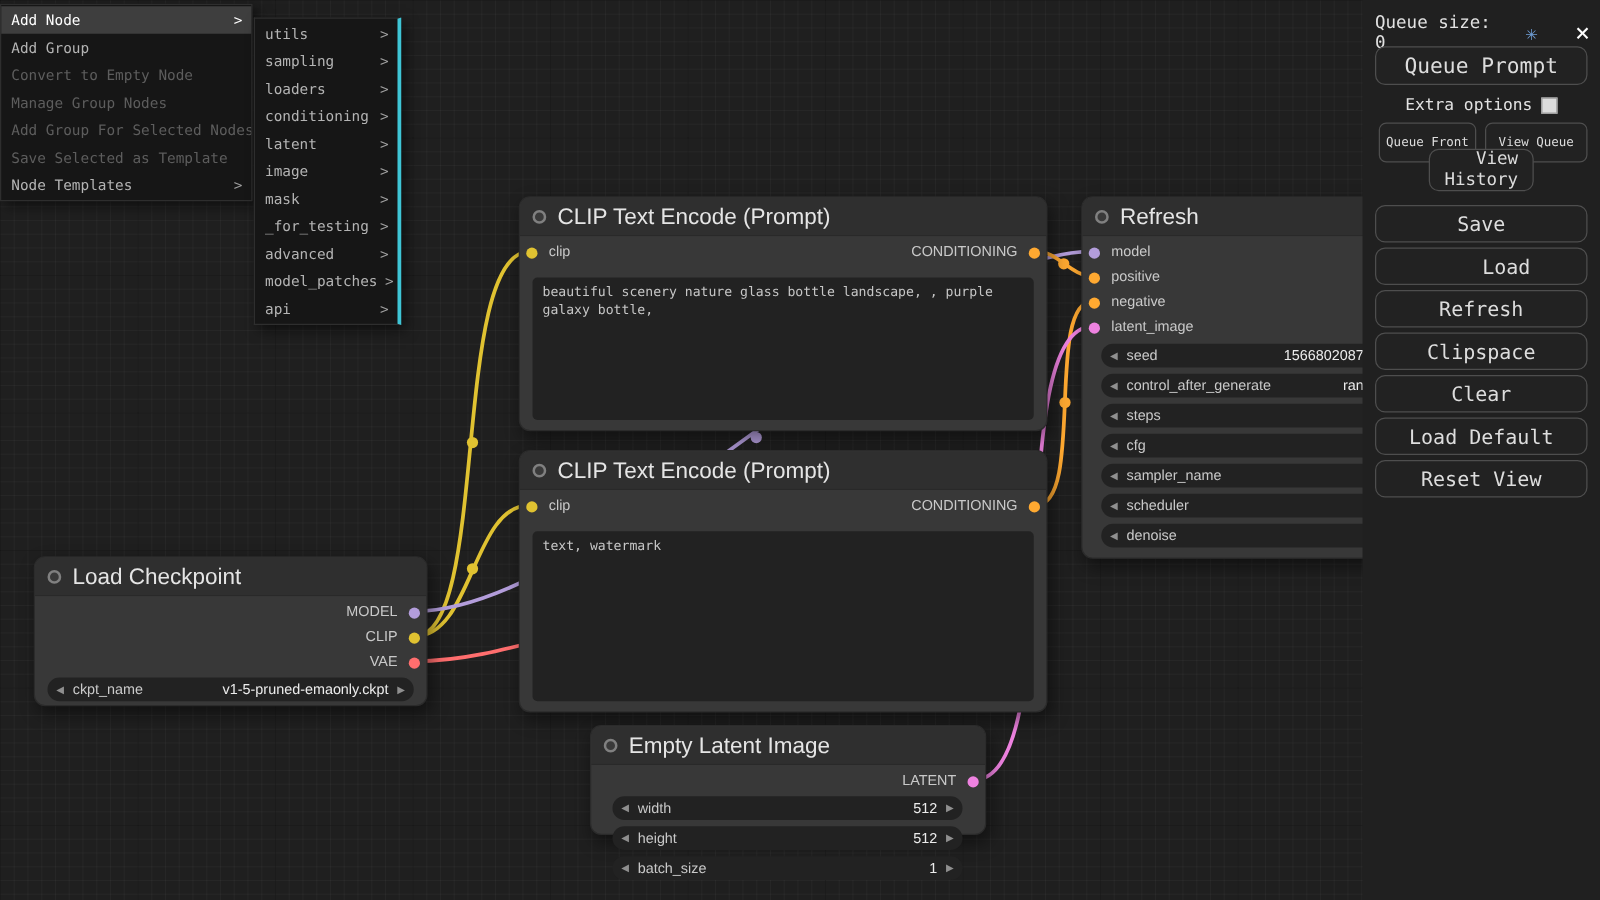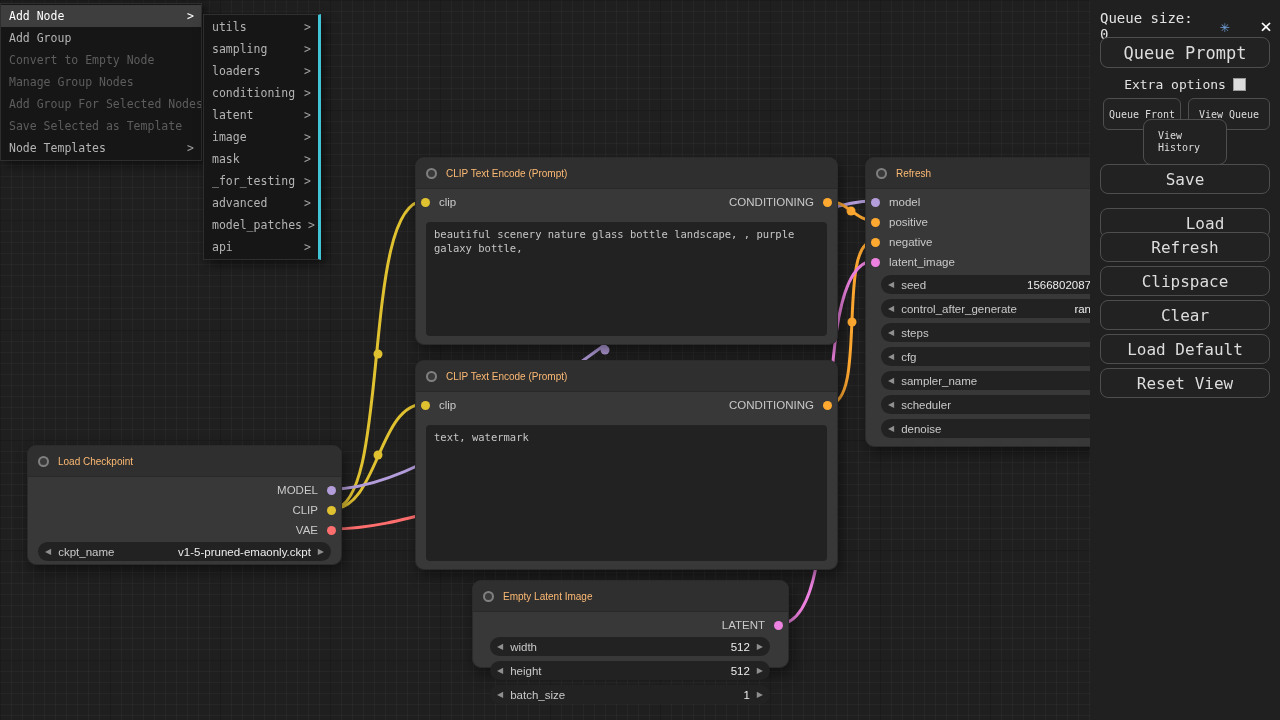--- a/index.html
+++ b/index.html
@@ -14,21 +14,21 @@
       linear-gradient(90deg, rgba(255,255,255,0.030) 1px, transparent 1px);
     background-size:110px 110px,110px 110px,11px 11px,11px 11px;}
   .wires{position:absolute;left:0;top:0;z-index:2;}
 
   
   .node{position:absolute;background:#383838;border:1px solid #2b2b2b;border-radius:9px;
         box-shadow:3px 6px 14px rgba(0,0,0,.45);z-index:3;box-sizing:border-box;}
   .node-header{height:30px;display:flex;align-items:center;padding:0 10px;background:#2f2f2f;
         border-radius:8px 8px 0 0;border-bottom:1px solid #292929;}
   .collapse-dot{width:7px;height:7px;border-radius:50%;background:#3a3a3a;border:2px solid #808080;margin-right:9px;flex:0 0 auto;}
-  .node-title{color:#fdba74;font-size:10px;white-space:nowrap;overflow:hidden;}
+  .node-title{color:#e5e5e5;font-size:18px;white-space:nowrap;overflow:hidden;}
   .slot{position:absolute;left:0;right:0;height:13px;}
   .dot{position:absolute;top:2px;width:9px;height:9px;border-radius:50%;background:#888;}
   .slot-label{position:absolute;top:0;line-height:13px;font-size:11.5px;color:#c9c9c9;white-space:nowrap;}
   .out-label{text-align:right;}
   .node-text{position:absolute;left:10px;right:10px;background:#222;border-radius:4px;color:#c6c6c6;
         font:10.5px "DejaVu Sans Mono",monospace;line-height:1.3;padding:6px 8px;overflow:hidden;box-sizing:border-box;}
   .widget{position:absolute;height:19px;background:#222;border-radius:10px;display:flex;align-items:center;
         font-size:11.5px;color:#c9c9c9;white-space:nowrap;overflow:hidden;box-sizing:border-box;}
   .warrow{color:#8f8f8f;font-size:8px;padding:0 7px;flex:0 0 auto;}
   .wlabel{flex:0 0 auto;}
@@ -54,21 +54,21 @@
   .sb-gear{color:#6f9ed6;font-size:16px;cursor:pointer;margin-right:10px;}
   .sb-close{color:#fff;font-size:20px;line-height:16px;cursor:pointer;}
   .sb-btn{position:absolute;background:#222;border:1px solid #4e4e4e;border-radius:8px;color:#ddd;
         display:flex;align-items:center;justify-content:center;box-sizing:border-box;cursor:pointer;
         font-family:"DejaVu Sans Mono",monospace;}
   .sb-big{left:10px;width:170px;height:30px;font-size:16px;}
   .sb-queue-prompt{top:37px;height:31px;font-size:17px;}
   .sb-extra{position:absolute;top:77px;left:0;width:190px;display:flex;align-items:center;justify-content:center;font-size:13px;color:#e2e2e2;}
   .sb-checkbox{width:11px;height:11px;background:#dcdcdc;border:1px solid #9a9a9a;margin-left:7px;cursor:pointer;}
   .sb-small{height:32px;font-size:10px;border-radius:6px;}
-  .sb-history{top:119px;left:53px;width:84px;height:46px;font-size:10px;line-height:1.25;text-align:left;padding:0 14px;}
+  .sb-history{top:119px;left:53px;width:84px;height:34px;font-size:14px;line-height:1.25;text-align:right;padding:0 14px;}
 </style>
 </head>
 <body>
 
 <div class="canvas">
 
   <svg class="wires" width="1280" height="720">
     <g fill="none" stroke-width="3" stroke-linecap="round">
       <path d="M332,509 C378,509 378,404 424,404" stroke="#e0c231"></path>
       <path d="M332,509 C392,509 360,201 424,201" stroke="#e0c231"></path>
@@ -308,19 +308,19 @@
   </div>
   <div class="sb-btn sb-big sb-queue-prompt">Queue Prompt</div>
   <div class="sb-extra">
     <span>Extra options</span>
     <span class="sb-checkbox"></span>
   </div>
   <div class="sb-btn sb-small" style="top:98px;left:13px;width:78px;">Queue Front</div>
   <div class="sb-btn sb-small" style="top:98px;left:98px;width:82px;">View Queue</div>
   <div class="sb-btn sb-history">View History</div>
   <div class="sb-btn sb-big" style="top:164px;">Save</div>
-  <div class="sb-btn sb-big" style="top:208px;padding-left:40px;">Load</div>
+  <div class="sb-btn sb-big" style="top:198px;padding-left:40px;">Load</div>
   <div class="sb-btn sb-big" style="top:232px;">Refresh</div>
   <div class="sb-btn sb-big" style="top:266px;">Clipspace</div>
   <div class="sb-btn sb-big" style="top:300px;">Clear</div>
   <div class="sb-btn sb-big" style="top:334px;">Load Default</div>
   <div class="sb-btn sb-big" style="top:368px;">Reset View</div>
 </div>
 
 </body></html>

